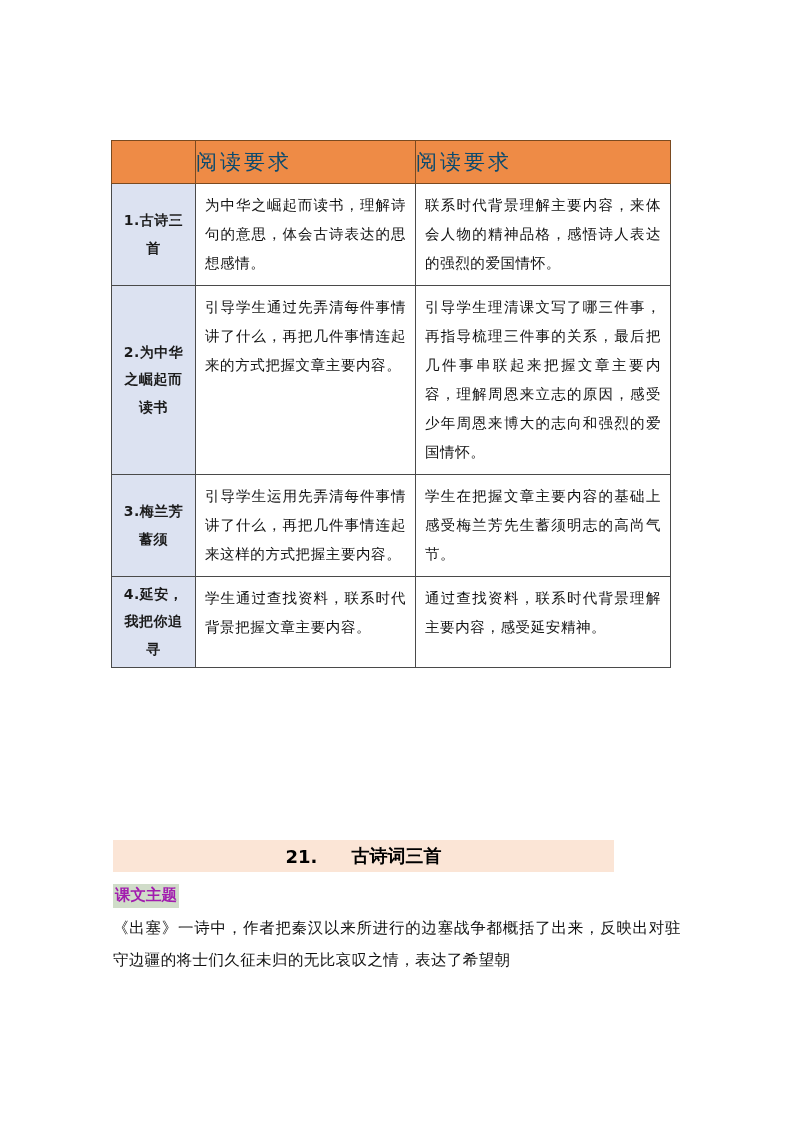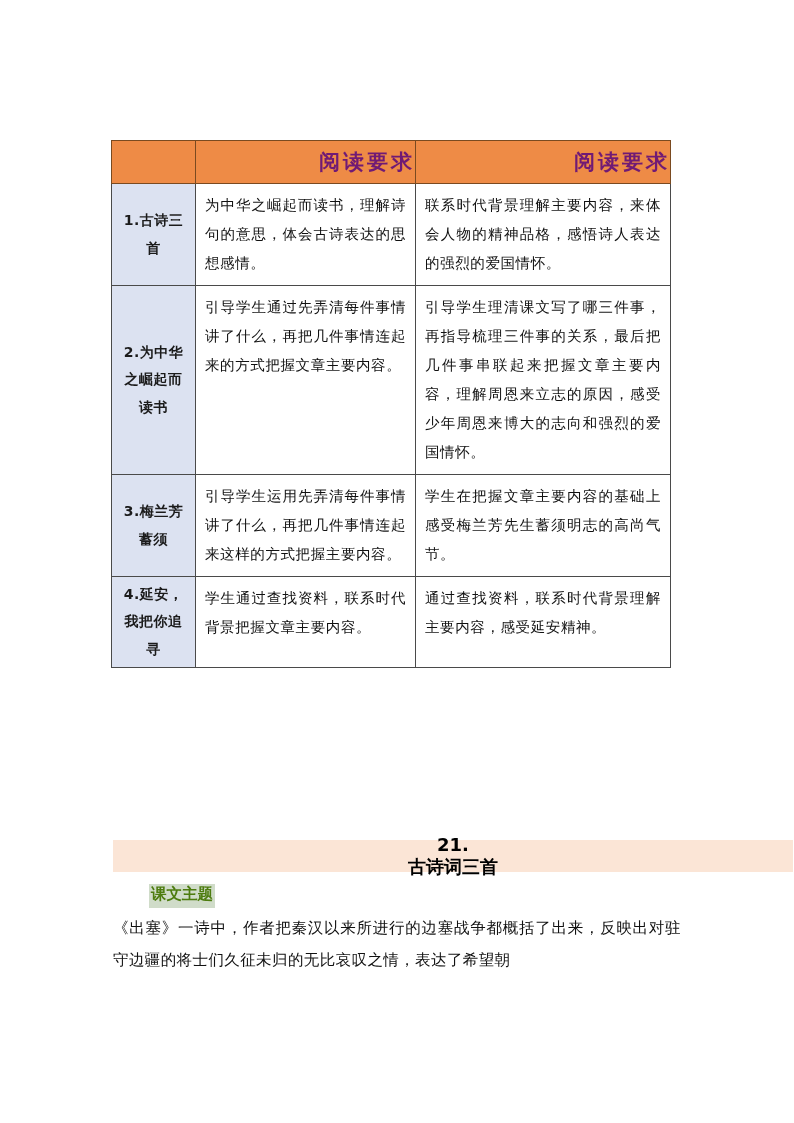--- a/index.html
+++ b/index.html
@@ -59,25 +59,25 @@
     vertical-align: middle;
     padding: 0;
   }
   .col-name  { width: 84px; }
   .col-req   { width: 220px; }
   .col-meth  { width: 255px; }
 
   thead td.hdr {
     background: #ee8b46;
     height: 42px;
-    text-align: right;
-    color: #701a75;
+    text-align: left;
+    color: #0c4a6e;
     font-family: "DejaVu Serif", "Liberation Serif", serif;
     font-size: 21px;
-    font-weight: 700;
+    font-weight: 400;
     letter-spacing: 3px;
     border-color: #7a4a20;
   }
   thead td.hdr.blank { letter-spacing: 0; }
 
   td.name-cell {
     background: #dce2f1;
     text-align: center;
     font-family: "DejaVu Sans", "Liberation Sans", sans-serif;
     font-size: 14px;
@@ -98,49 +98,47 @@
     padding: 7px 9px 7px 9px;
     vertical-align: top;
     color: #111;
   }
 
   
   .lesson-bar {
     position: absolute;
     left: 113px;
     top: 840px;
-    width: 680px;
+    width: 501px;
     height: 32px;
     background: #fbe5d6;
     display: flex;
     align-items: center;
     justify-content: center;
     font-family: "DejaVu Sans", "Liberation Sans", sans-serif;
     font-size: 18px;
     font-weight: 700;
     color: #000;
     white-space: nowrap;
-    flex-direction: column;
   }
   .lesson-num { font-weight: 700; }
   .lesson-gap { display: inline-block; width: 34px; }
 
   .topic-label {
     position: absolute;
     left: 113px;
     top: 884px;
     background: #d0dcc9;
-    font-family: Liberation Mono, monospace;
+    font-family: Liberation Serif, serif;
     font-size: 15.5px;
     font-weight: 700;
-    color: #4d7c0f;
+    color: #a21caf;
     padding: 1px 2px 2px 2px;
     line-height: 1.35;
     white-space: nowrap;
-    margin-left: 36px;
   }
 
   .topic-body {
     position: absolute;
     left: 113px;
     top: 912px;
     width: 568px;
     font-family: "DejaVu Sans", "Liberation Sans", sans-serif;
     font-size: 15.5px;
     line-height: 2.08;

